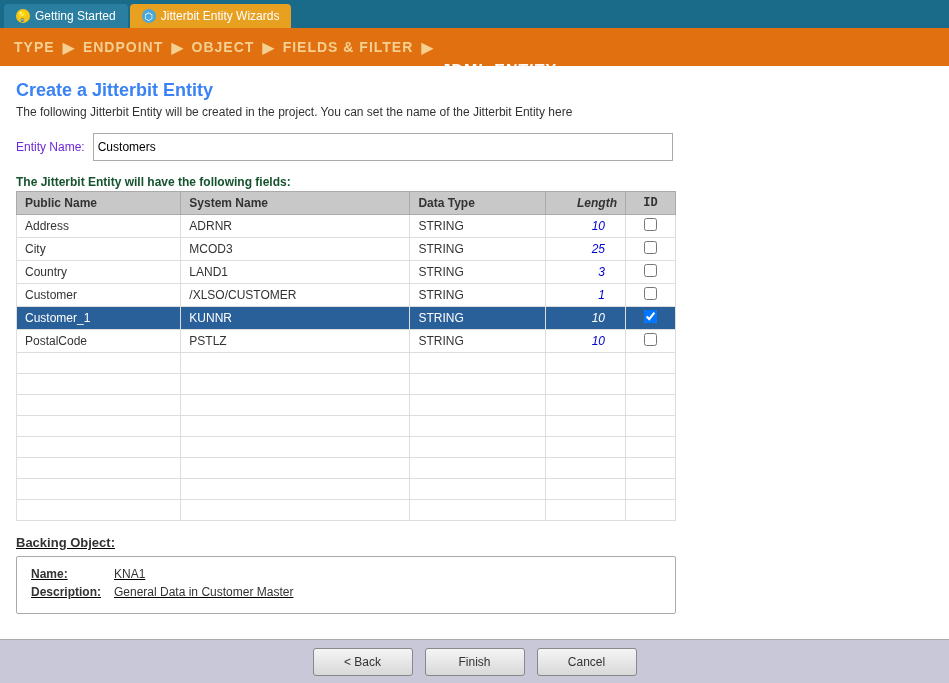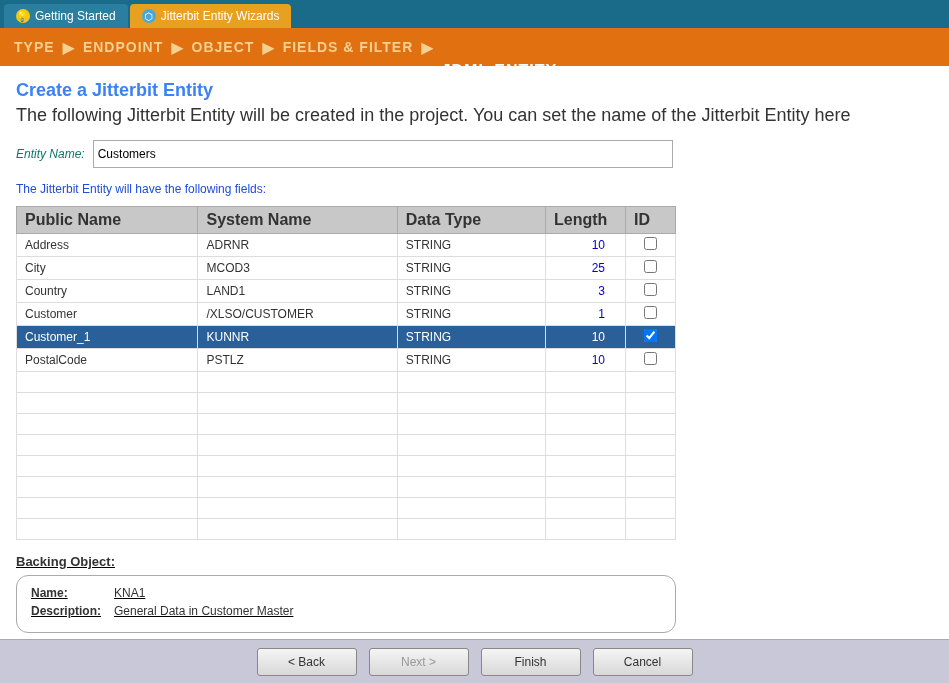--- a/index.html
+++ b/index.html
@@ -86,83 +86,84 @@
       overflow-y: auto;
     }
 
     .page-title {
       font-size: 18px;
       font-weight: bold;
       color: #3b82f6;
       margin-bottom: 4px;
     }
     .page-desc {
-      font-size: 18px;
+      font-size: 12px;
       color: #333;
       margin-bottom: 14px;
     }
 
     .entity-name-row {
       display: flex;
       align-items: center;
       margin-bottom: 14px;
       gap: 8px;
     }
     .entity-name-label {
       font-size: 12px;
-      color: #0f766e;
+      color: #6d28d9;
       white-space: nowrap;
-      font-style: italic;
     }
     .entity-name-input {
       flex: 1;
       max-width: 580px;
       height: 28px;
       border: 1px solid #aaa;
       padding: 2px 4px;
       font-size: 12px;
     }
 
     .fields-label {
       font-size: 12px;
-      color: #1d4ed8;
-      margin-bottom: 10px;
+      color: #14532d;
+      margin-bottom: 2px;
+      font-weight: bold;
     }
 
     
     .fields-table {
       width: 660px;
       border-collapse: collapse;
       border: 1px solid #aaa;
       margin-bottom: 14px;
     }
     .fields-table th {
       background: #c8c8c8;
       border: 1px solid #aaa;
       padding: 4px 8px;
       text-align: left;
-      font-size: 16px;
+      font-size: 12px;
       font-weight: bold;
       color: #333;
     }
     .fields-table td {
       border: 1px solid #ddd;
       padding: 3px 8px;
       font-size: 12px;
       color: #333;
       background: #fff;
     }
     .fields-table tr.selected td {
       background: #2a6099;
       color: #fff;
     }
     .fields-table td.num {
       text-align: right;
       padding-right: 20px;
       color: #0000cc;
+      font-style: italic;
     }
     .fields-table tr.selected td.num {
       color: #fff;
     }
     .fields-table td.id-cell {
       text-align: center;
     }
     .table-empty-rows td {
       height: 20px;
     }
@@ -180,21 +181,21 @@
       text-decoration: underline;
     }
     .backing-title {
       font-size: 13px;
       font-weight: bold;
       color: #333;
       margin-bottom: 6px;
     }
     .backing-box {
       border: 1px solid #aaa;
-      border-radius: 12px;
+      border-radius: 2px;
       background: #fff;
       padding: 10px 14px;
       width: 660px;
     }
     .backing-row {
       display: flex;
       gap: 8px;
       margin-bottom: 4px;
       font-size: 12px;
       color: #333;
@@ -279,22 +280,22 @@
   </div>
 
   <div class="fields-label">The Jitterbit Entity will have the following fields:</div>
 
   <table class="fields-table">
     <thead>
       <tr>
         <th>Public Name</th>
         <th>System Name</th>
         <th>Data Type</th>
-        <th style="width:80px;text-align:left;">Length</th>
-        <th style="width:50px;text-align:left;">ID</th>
+        <th style="width:80px;text-align:right;font-style:italic;">Length</th>
+        <th style="width:50px;text-align:center;font-family:Liberation Mono, monospace;">ID</th>
       </tr>
     </thead>
     <tbody id="table-body">
 
     <tr>
           <td>Address</td>
           <td>ADRNR</td>
           <td>STRING</td>
           <td class="num">10</td>
           <td class="id-cell"><input type="checkbox" style=""></td>
@@ -403,16 +404,15 @@
       <div class="backing-row">
         <span class="backing-row-label">Description:</span>
         <span>General Data in Customer Master</span>
       </div>
     </div>
   </div>
 </div>
 
 <div class="bottom-bar">
   <button class="nav-button">&lt; Back</button>
-  <button class="nav-button" disabled="">Next &gt;</button>
   <button class="nav-button finish">Finish</button>
   <button class="nav-button">Cancel</button>
 </div>
 
 </body></html>

